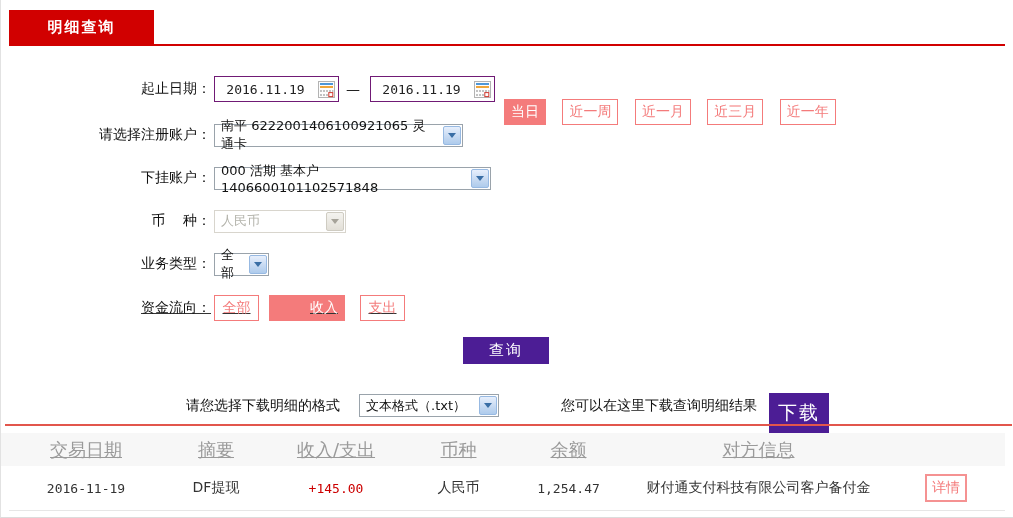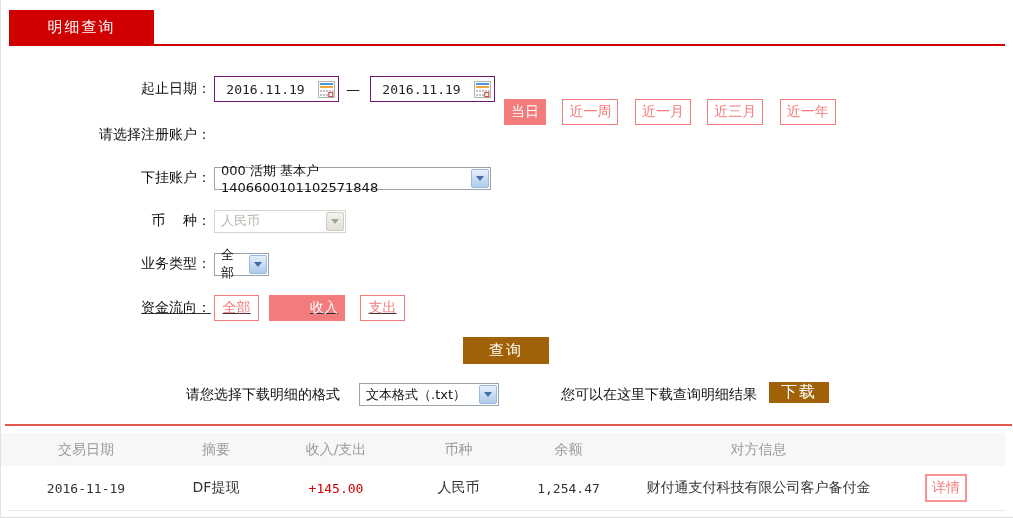--- a/index.html
+++ b/index.html
@@ -7,20 +7,21 @@
   body { font-family:"DejaVu Sans","Liberation Sans",sans-serif; font-size:14px; color:#333; }
   .page {
     position:relative; width:1013px; height:518px; background:#fff;
     border-left:1px solid #e2e2e2; border-bottom:1px solid #dcdcdc; overflow:hidden;
   }
   
   .tab {
     position:absolute; left:8px; top:10px; width:145px; height:34px;
     color:#fff; font-size:15px; text-align:center; line-height:34px; letter-spacing:2px;
     cursor:default;
+    font-weight:bold;
   }
   .tab-underline { position:absolute; left:8px; right:8px; top:44px; height:2px; }
   
   .frow { position:absolute; left:0; right:0; height:32px; display:flex; align-items:center; }
   .flabel { width:210px; text-align:right; color:#111; flex:none; white-space:pre; }
   .date-box {
     position:relative; width:125px; height:26px; border:1px solid #701a75; background:#fff;
     display:flex; align-items:center; justify-content:center; padding-right:22px;
     font-family:"DejaVu Sans Mono","Liberation Mono",monospace; font-size:13px; color:#222;
     flex:none; margin-left:3px;
@@ -47,34 +48,34 @@
     background:linear-gradient(#e7effc 0%, #c4d8f1 60%, #aecbec 100%);
     border:1px solid #97b9e2; display:flex; align-items:center; justify-content:center;
   }
   .xp-select.disabled { border-color:#d8d5cd; color:#b3b3ab; background:#fff; cursor:default; }
   .xp-select.disabled .xp-arrow {
     background:linear-gradient(#f4f3ef 0%, #e2dfd7 100%); border-color:#cfccc2;
   }
   .chev { width:8px; height:5px; }
   
   .btn-solid {
-    background:#a16207; color:#fff; border:none; display:flex; align-items:center;
+    background:#4c1d95; color:#fff; border:none; display:flex; align-items:center;
     justify-content:center; font-size:15px; letter-spacing:2px; cursor:pointer;
   }
   .query-btn { position:absolute; left:462px; top:337px; width:86px; height:27px; }
-  .dl-row { position:absolute; left:0; right:0; top:382px; height:25px; }
+  .dl-row { position:absolute; left:0; right:0; top:393px; height:25px; }
   .dl-label { position:absolute; left:185px; top:0; line-height:25px; color:#111; }
   .dl-select { position:absolute; left:355px; top:1px; width:140px; }
   .dl-hint { position:absolute; left:560px; top:0; line-height:25px; color:#111; }
-  .dl-btn { position:absolute; left:768px; top:0; width:60px; height:21px; font-size:16px; }
+  .dl-btn { position:absolute; left:768px; top:0; width:60px; height:40px; font-size:19px; }
   .mid-divider { position:absolute; left:4px; right:1px; top:424px; height:2px; }
   
   .thead {
     position:absolute; left:0; right:8px; top:433px; height:33px; background:#f7f7f7;
-    display:flex; align-items:center; color:#9a9a9a; font-size:14px;
+    display:flex; align-items:center; color:#9a9a9a; font-size:18px;text-decoration:underline;
   }
   .trow {
     position:absolute; left:0; right:8px; top:466px; height:44px; background:#fff;
     display:flex; align-items:center; font-size:14px; color:#333;
   }
   .row-divider { position:absolute; left:8px; right:8px; top:510px; height:1px; background:#e6e6e6; }
   .c1{width:170px;} .c2{width:90px;} .c3{width:150px;} .c4{width:95px;}
   .c5{width:125px;} .c6{width:255px;} .c7{width:120px;}
   .cell { text-align:center; flex:none; }
   .num { font-family:"DejaVu Sans Mono","Liberation Mono",monospace; font-size:13px; }
@@ -138,20 +139,28 @@
       <button class="pill active first">当日</button>
       <button class="pill">近一周</button>
       <button class="pill">近一月</button>
       <button class="pill">近三月</button>
       <button class="pill">近一年</button>
     </span>
   </div>
 
   <div class="frow" style="top:119px;">
     <div class="flabel">请选择注册账户：</div>
+    <div class="xp-select" style="width:249px;">
+      <span>南平 6222001406100921065 灵通卡</span>
+      <span class="xp-arrow">
+        <svg class="chev" viewBox="0 0 8 5">
+            <path d="M0 0 L4 5 L8 0 Z" fill="#3a6ea5"></path>
+          </svg>
+      </span>
+    </div>
   </div>
 
   <div class="frow" style="top:162px;">
     <div class="flabel">下挂账户：</div>
     <div class="xp-select" style="width:277px;">
       <span>000 活期 基本户 1406600101102571848</span>
       <span class="xp-arrow">
         <svg class="chev" viewBox="0 0 8 5">
             <path d="M0 0 L4 5 L8 0 Z" fill="#3a6ea5"></path>
           </svg>

